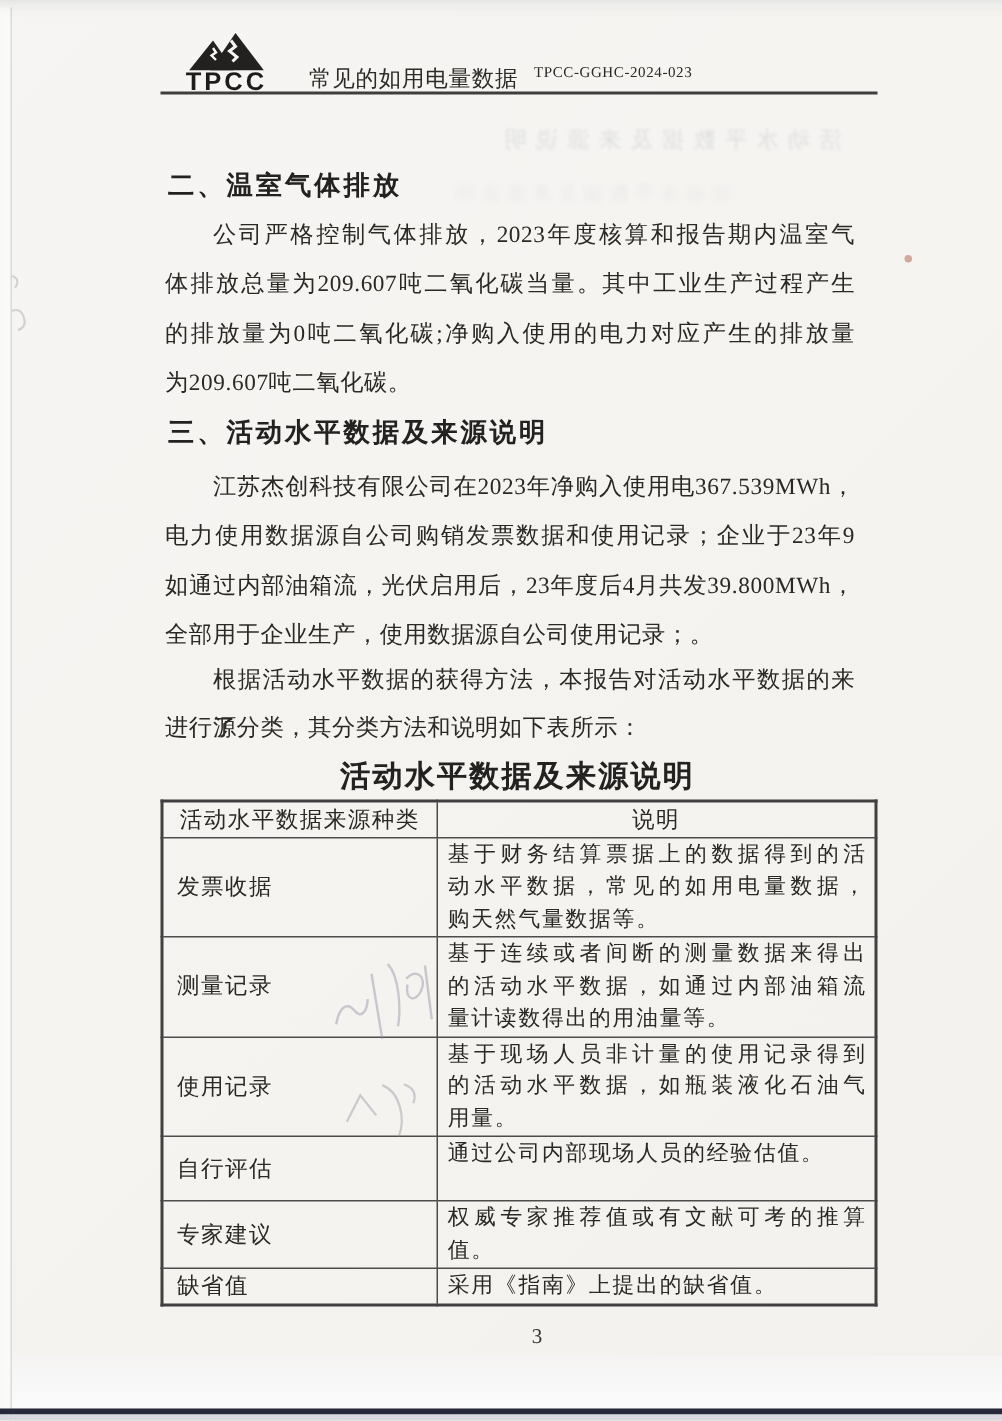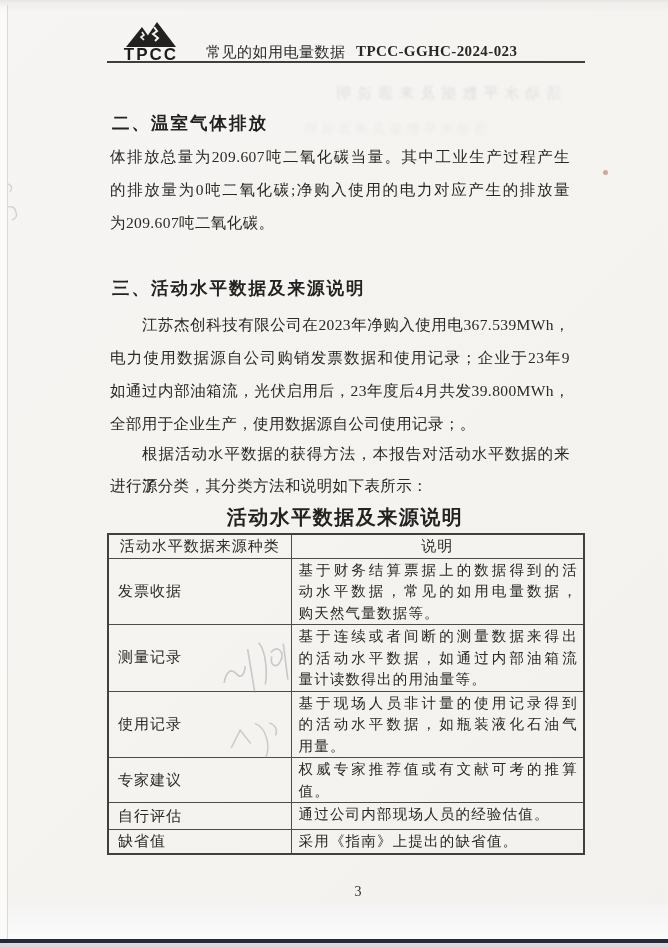--- a/index.html
+++ b/index.html
@@ -22,21 +22,21 @@
   .bottom-band{position:absolute;left:2px;right:2px;top:904px;height:35px;background:linear-gradient(#f5f4f3,#fbfbfc);z-index:1;}
   .bottom-line{position:absolute;left:0;right:0;top:939px;height:4px;background:#262a3b;z-index:5;}
   .bottom-tail{position:absolute;left:0;right:0;top:943px;height:4px;background:#dcdde3;z-index:5;}
   .speck{position:absolute;left:603px;top:170px;width:5px;height:5px;border-radius:50%;background:#c4907f;opacity:.75;z-index:2;}
 
   
   .logo{position:absolute;left:112px;top:20px;width:78px;z-index:3;}
   .logo svg{display:block;}
   .logo-text{font-family:"Liberation Sans","DejaVu Sans",sans-serif;font-weight:800;font-size:17px;letter-spacing:2px;line-height:15px;text-align:center;color:#1d1c1b;}
   .company{position:absolute;left:206px;top:43px;font-size:15px;letter-spacing:.5px;color:#2e2c29;z-index:3;}
-  .docnum{position:absolute;left:356px;top:43px;font-size:15px;font-weight:700;letter-spacing:.4px;color:#2a2825;z-index:3;}
+  .docnum{position:absolute;left:356px;top:43px;font-size:10px;font-weight:400;letter-spacing:.4px;color:#2a2825;z-index:3;}
   .rule{position:absolute;left:107px;top:61px;width:478px;height:2px;background:#3e3e3e;z-index:3;}
 
   
   .h2{position:absolute;left:112px;width:460px;font-family:"Liberation Sans","DejaVu Sans",sans-serif;font-weight:700;font-size:17.5px;letter-spacing:2px;color:#232220;z-index:3;}
   .para{position:absolute;left:110px;width:460px;z-index:3;}
   .line{font-size:15.5px;letter-spacing:.4px;color:#2b2926;}
   .p33 .line{height:33px;line-height:33px;}
   .p32 .line{height:32px;line-height:32px;}
   .fill{text-align:justify;text-align-last:justify;}
   .endline{text-align:left;}
@@ -91,20 +91,21 @@
       <path d="M30 12 l2 3 l-3 2 l3 3" fill="none" stroke="#f6f5f3" stroke-width="1.6"></path>
     </svg>
     <div class="logo-text">TPCC</div>
   </div>
   <div class="company">常见的如用电量数据</div>
   <div class="docnum">TPCC-GGHC-2024-023</div>
   <div class="rule"></div>
 
   <div class="h2" style="top:111px">二、温室气体排放</div>
   <div class="para p33" style="top:140px">
+      <div class="line fill indent">公司严格控制气体排放，2023年度核算和报告期内温室气</div>
       <div class="line fill">体排放总量为209.607吨二氧化碳当量。其中工业生产过程产生</div>
       <div class="line fill">的排放量为0吨二氧化碳;净购入使用的电力对应产生的排放量</div>
       <div class="line endline">为209.607吨二氧化碳。</div>
     </div>
 
   <div class="h2" style="top:276px">三、活动水平数据及来源说明</div>
   <div class="para p33" style="top:308px">
       <div class="line fill indent">江苏杰创科技有限公司在2023年净购入使用电367.539MWh，</div>
       <div class="line fill">电力使用数据源自公司购销发票数据和使用记录；企业于23年9</div>
       <div class="line fill">如通过内部油箱流，光伏启用后，23年度后4月共发39.800MWh，</div>
@@ -147,30 +148,30 @@
           </tr>
           <tr>
             <td class="c1">使用记录</td>
             <td class="c2">
               <div class="tline fill">基于现场人员非计量的使用记录得到</div>
               <div class="tline fill">的活动水平数据，如瓶装液化石油气</div>
               <div class="tline endline">用量。</div>
             </td>
           </tr>
           <tr>
+            <td class="c1">自行评估</td>
+            <td class="c2">
+              <div class="tline endline">通过公司内部现场人员的经验估值。</div>
+            </td>
+          </tr>
+          <tr>
             <td class="c1">专家建议</td>
             <td class="c2">
               <div class="tline fill">权威专家推荐值或有文献可考的推算</div>
               <div class="tline endline">值。</div>
-            </td>
-          </tr>
-          <tr>
-            <td class="c1">自行评估</td>
-            <td class="c2">
-              <div class="tline endline">通过公司内部现场人员的经验估值。</div>
             </td>
           </tr>
           <tr>
             <td class="c1">缺省值</td>
             <td class="c2">
               <div class="tline endline">采用《指南》上提出的缺省值。</div>
             </td>
           </tr>
         </tbody>
     </table>

